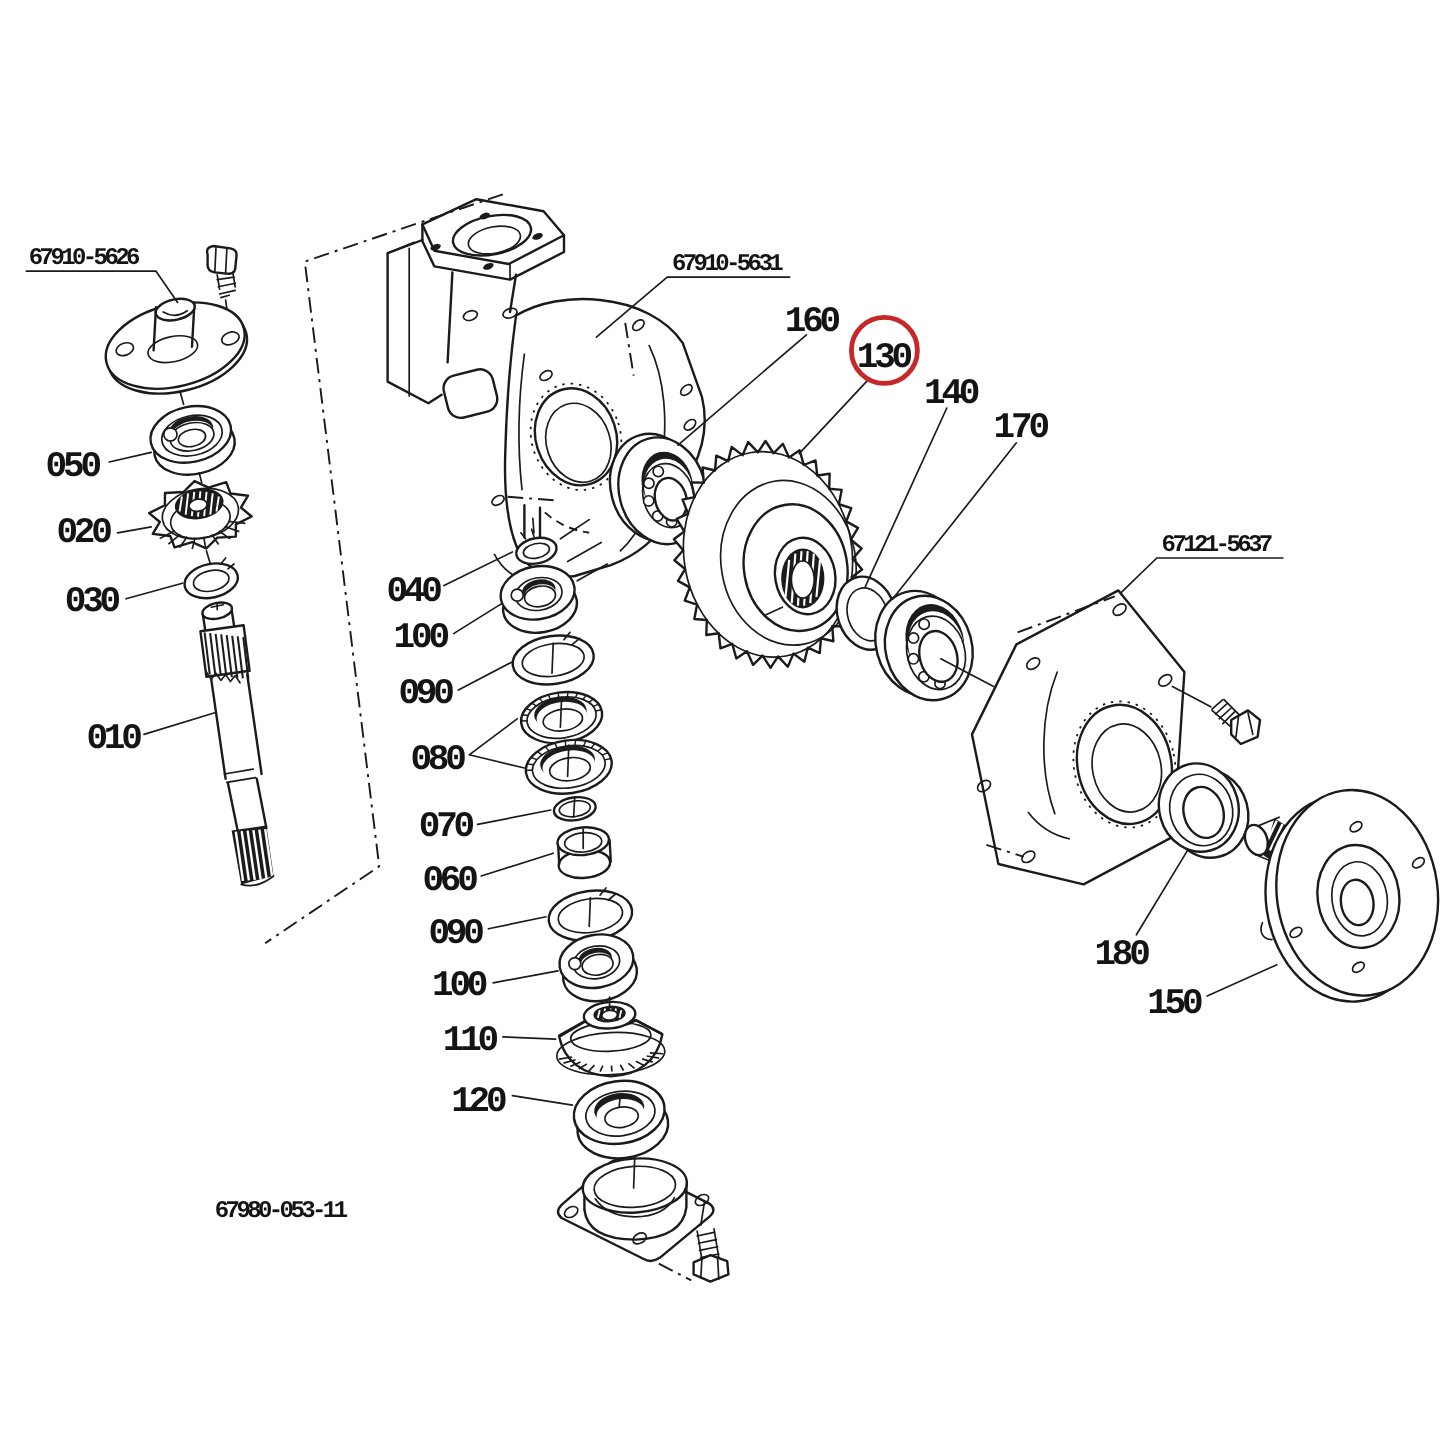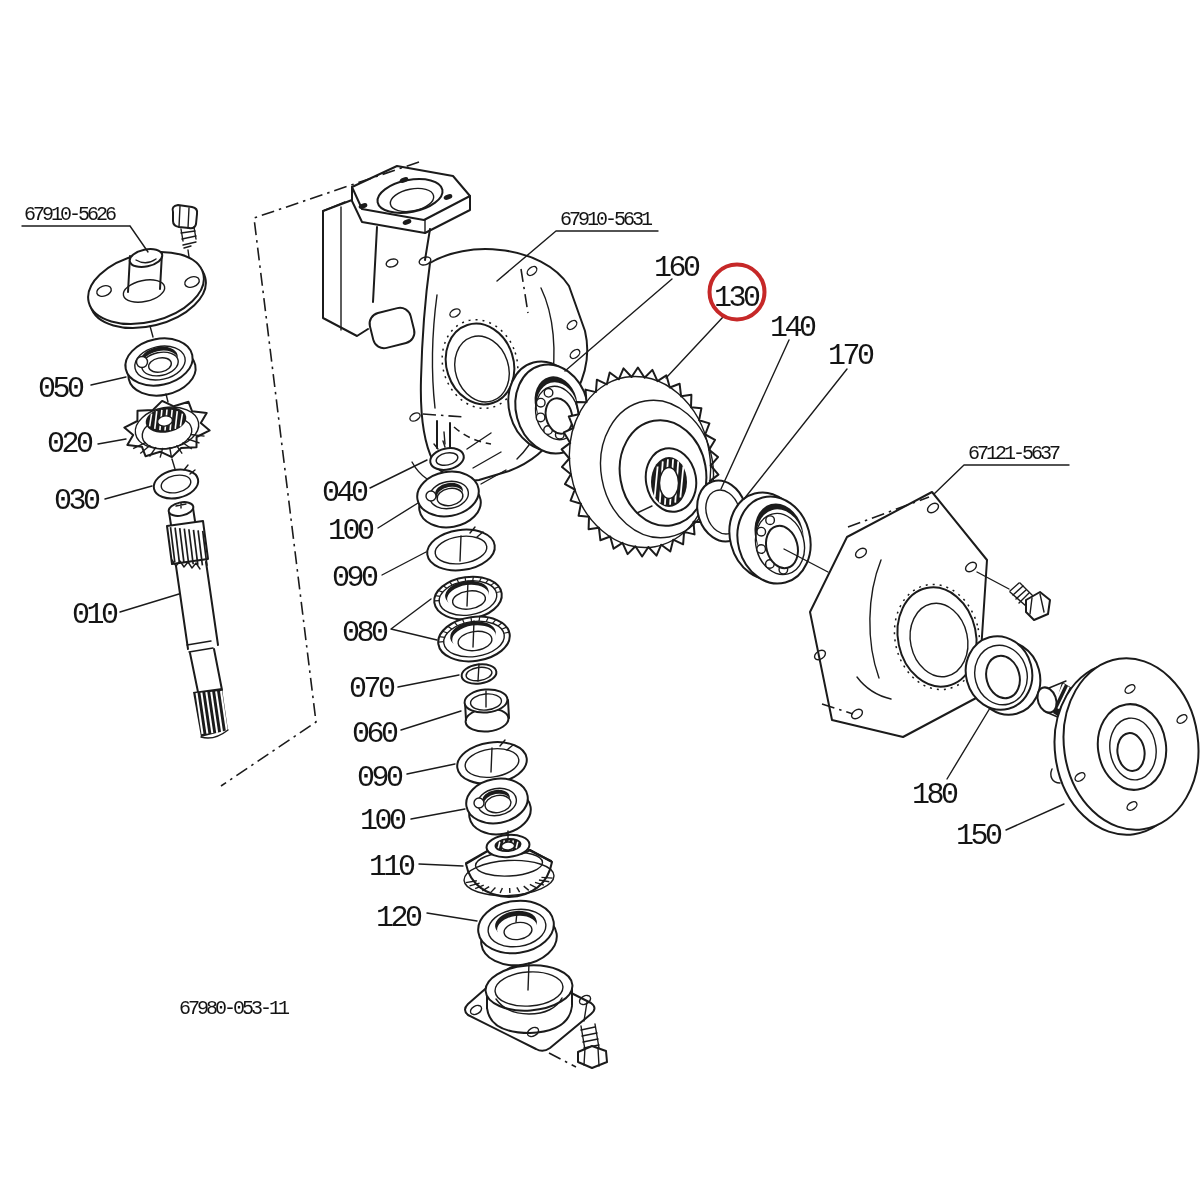--- a/index.html
+++ b/index.html
@@ -1,16 +1,16 @@
 <!DOCTYPE html>
 <html><head>
 <meta charset="utf-8">
 <style>
   html,body{margin:0;padding:0;background:#ffffff;}
-  .stage{width:1200px;height:1200px;position:relative;background:#fff;overflow:hidden;}
+  .stage{width:1200px;height:1200px;position:relative;background:#fff;overflow:hidden;font-weight:bold;}
   svg{display:block;}
   .ln {fill:none;stroke:#1b1b1b;stroke-width:2;stroke-linecap:round;stroke-linejoin:round}
   .lt {fill:none;stroke:#1b1b1b;stroke-width:1.4;stroke-linecap:round;stroke-linejoin:round}
   .lw {fill:#ffffff;stroke:#1b1b1b;stroke-width:2;stroke-linecap:round;stroke-linejoin:round}
   .lwt{fill:#ffffff;stroke:#1b1b1b;stroke-width:1.4;stroke-linecap:round;stroke-linejoin:round}
   .dk {fill:#1b1b1b;stroke:none}
   .wh {fill:#ffffff;stroke:none}
   .dd {fill:none;stroke:#1b1b1b;stroke-width:1.6;stroke-dasharray:13 5 2.5 5}
   .dots{fill:none;stroke:#1b1b1b;stroke-width:1.5;stroke-dasharray:2 5}
   .dsh{fill:none;stroke:#1b1b1b;stroke-width:1.6;stroke-dasharray:7 5}

